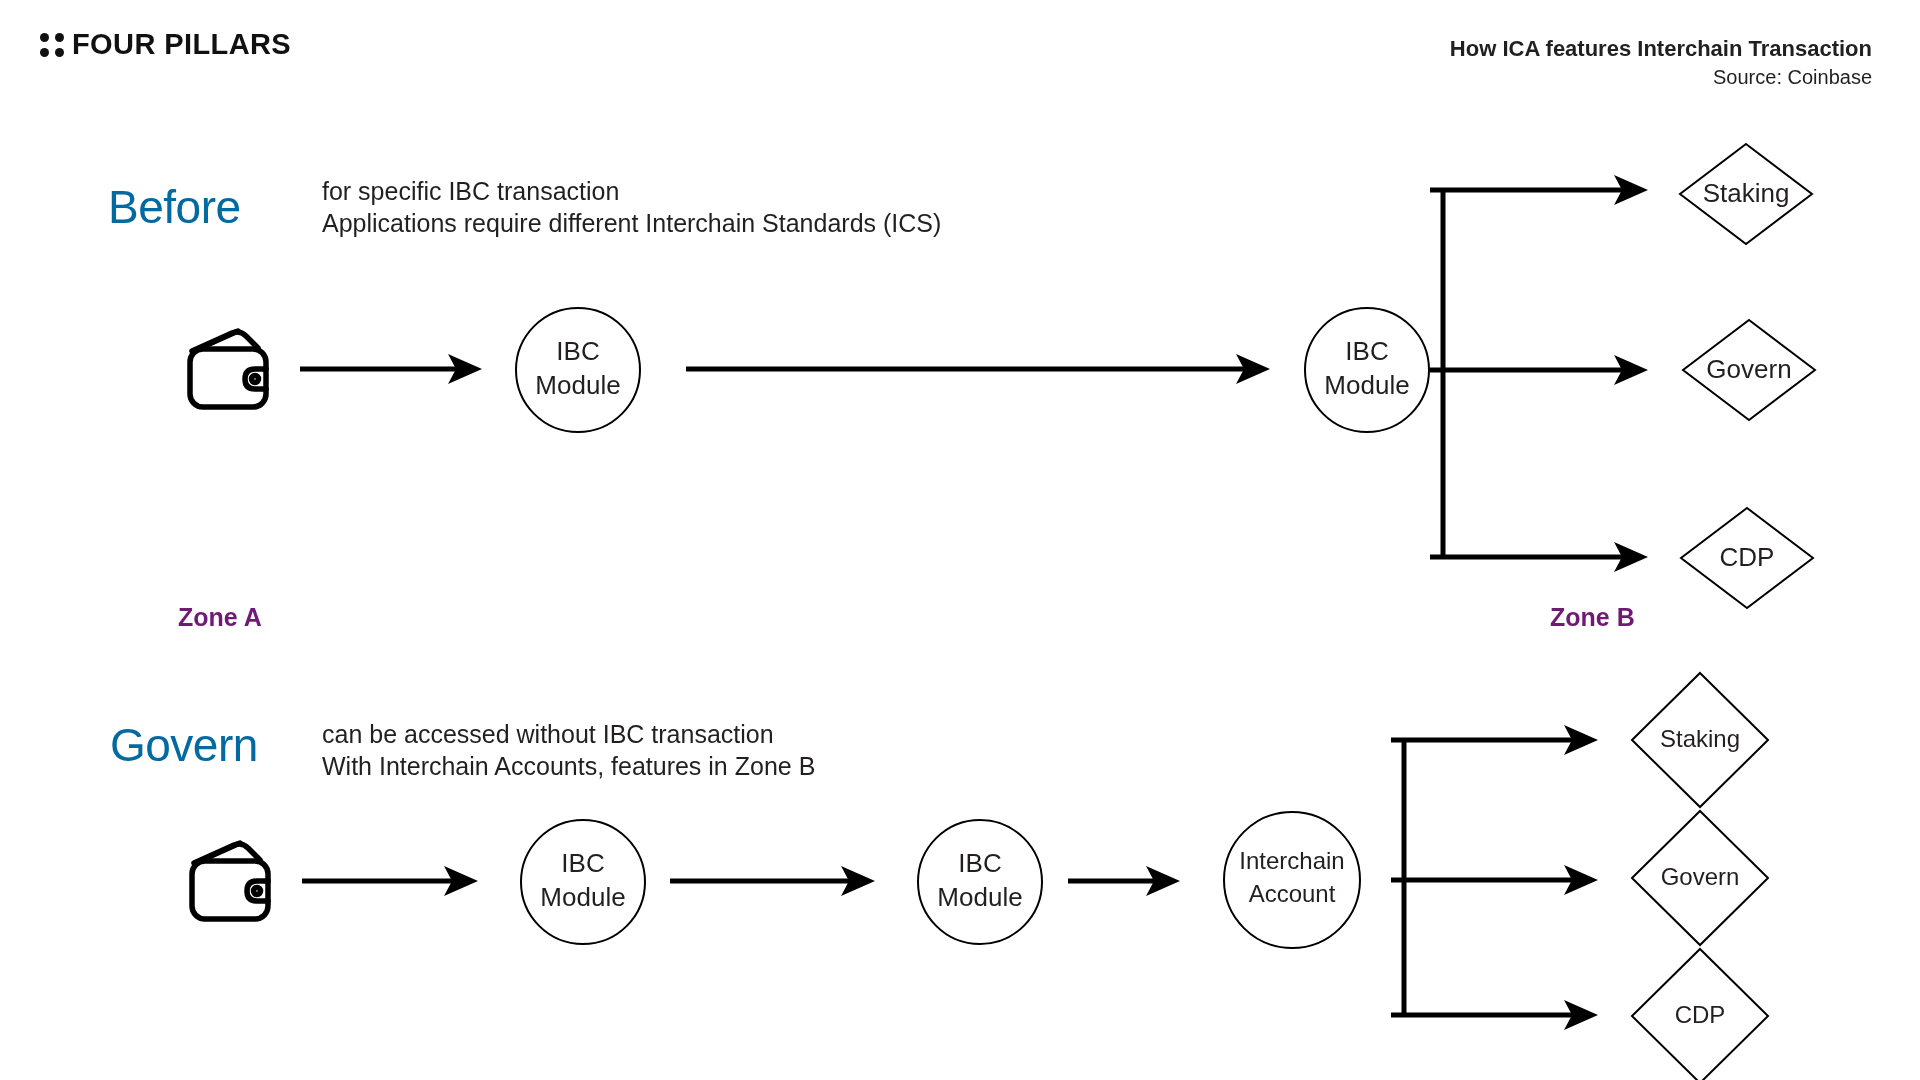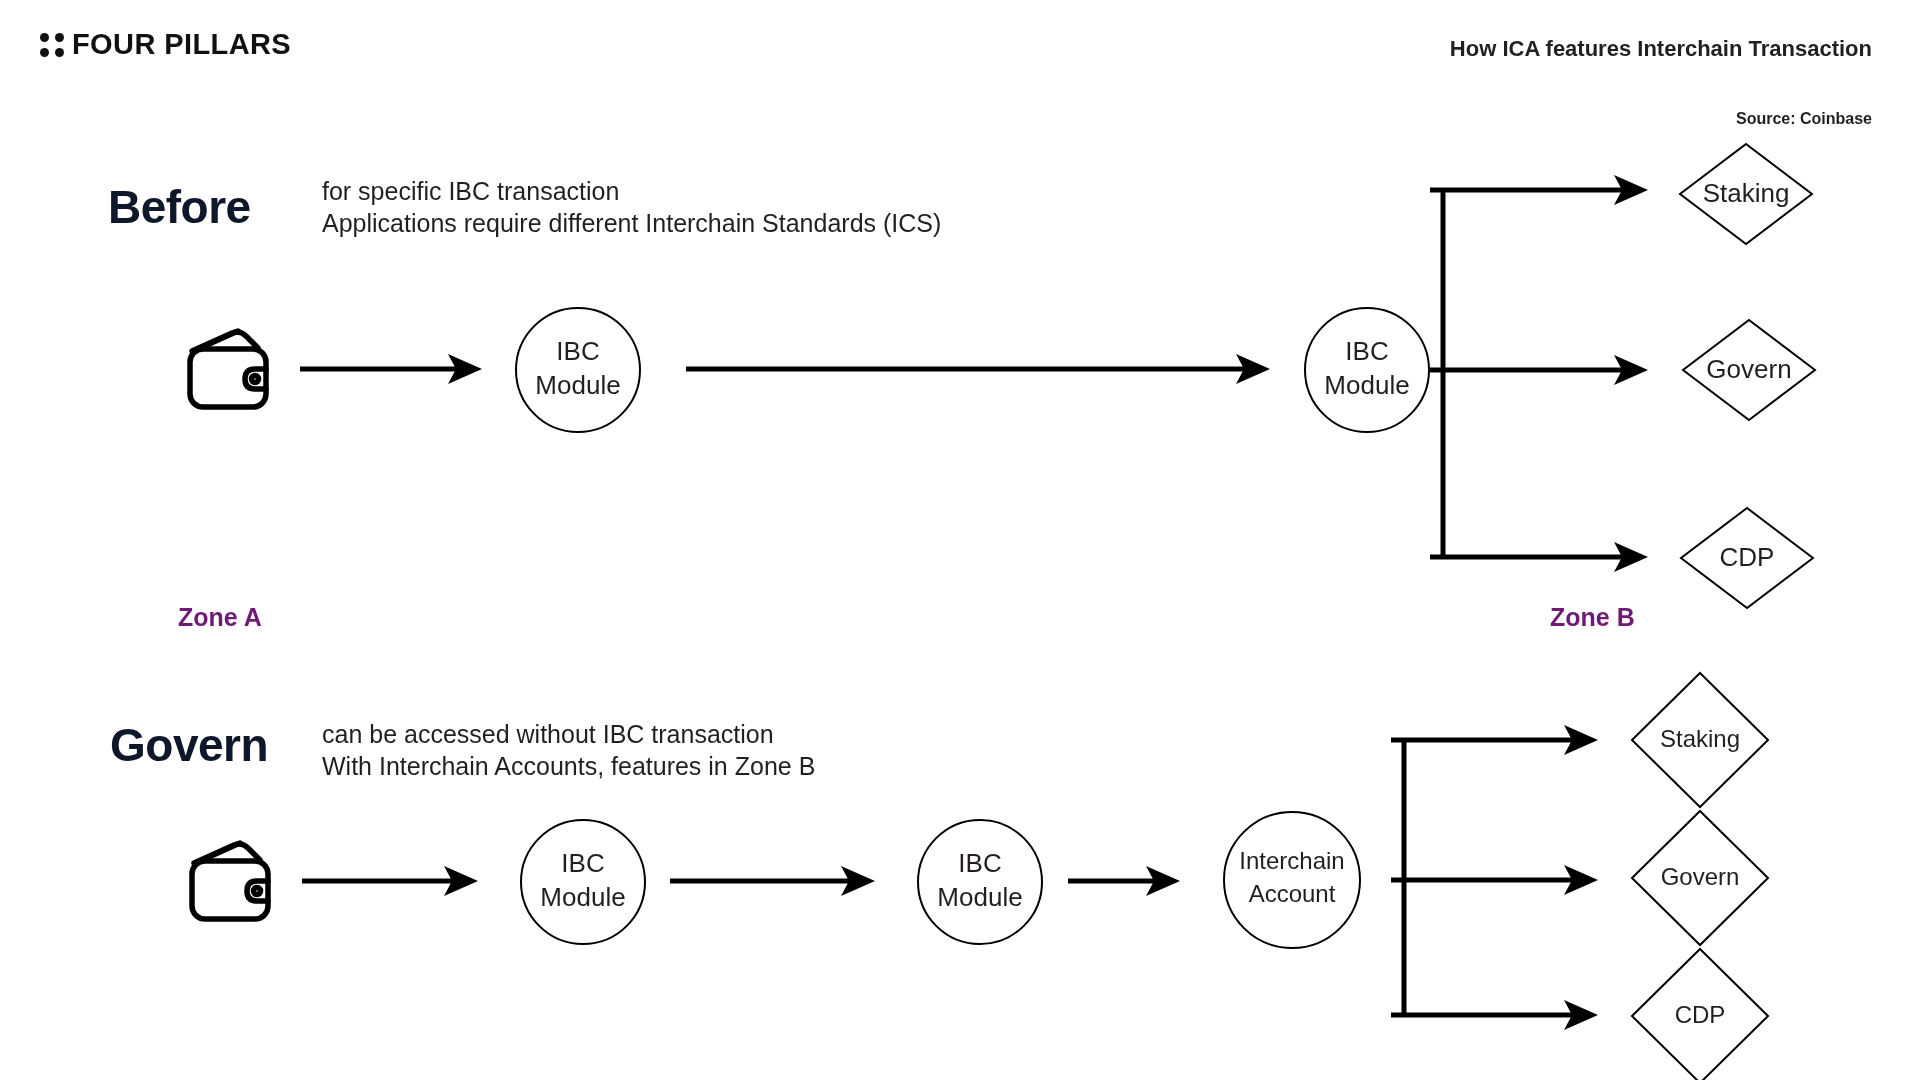--- a/index.html
+++ b/index.html
@@ -54,34 +54,33 @@
     text-align: right;
   }
   #header-right .doc-title {
     font-size: 22px;
     font-weight: bold;
     color: #231f20;
     line-height: 1.35;
     white-space: nowrap;
   }
   #header-right .doc-source {
-    font-size: 16px;
-    font-weight: bold;
+    font-size: 20px;
+    font-weight: normal;
     color: #231f20;
     line-height: 1.35;
     white-space: nowrap;
-    margin-top: 44px;
   }
 
   
   .section-heading {
     position: absolute;
     font-size: 46px;
-    font-weight: bold;
-    color: #0f172a;
+    font-weight: normal;
+    color: #0369a1;
     letter-spacing: -0.5px;
     font-stretch: condensed;
     white-space: nowrap;
     text-align: center;
   }
   #heading-before { left: 108px; top: 180px; }
   #heading-after  { left: 110px; top: 718px; }
 
   .section-desc {
     position: absolute;

